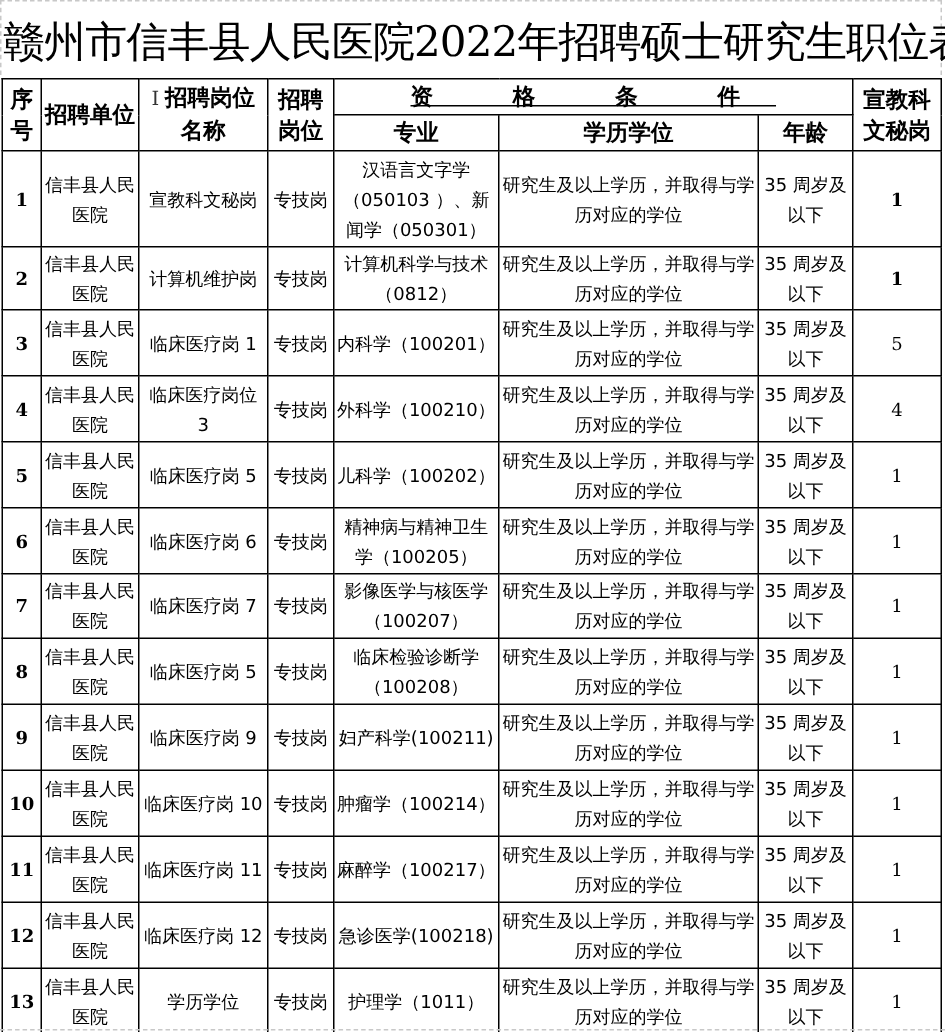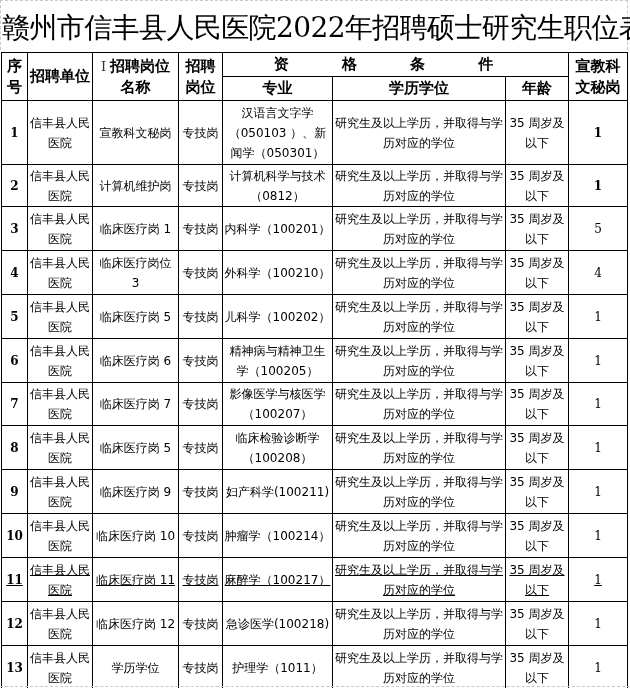--- a/index.html
+++ b/index.html
@@ -9,21 +9,21 @@
                border: 1px dashed #c8c8c8; border-bottom: none; box-sizing: border-box; }
   .title { position: absolute; left: 2px; top: 8px; width: 626px; height: 40px;
            font-family: "DejaVu Serif", "Liberation Serif", serif; font-size: 28px;
            line-height: 40px; white-space: nowrap; letter-spacing: -0.6px; }
   table.grid { position: absolute; left: 1px; top: 52px; border-collapse: collapse;
                table-layout: fixed; width: 626px; }
   table.grid td { border: 1px solid #000; text-align: center; vertical-align: middle;
                   padding: 0 1px; overflow: hidden; }
   .hd { font-family: "DejaVu Serif", "Liberation Serif", serif; font-weight: bold;
         font-size: 15px; line-height: 21px; }
-  .hd-wide { letter-spacing: 24px; }
+  .hd-wide { letter-spacing: 24px; text-decoration: underline; }
   .body td { font-size: 12px; line-height: 20px; }
   .num { font-family: "DejaVu Serif", "Liberation Serif", serif; font-weight: bold; font-size: 15px; }
   .qty-bold { font-family: "DejaVu Serif", "Liberation Serif", serif; font-weight: bold; font-size: 15px; }
   .qty { font-family: "DejaVu Serif", "Liberation Serif", serif; font-size: 14px; }
   .left { text-align: right; }
   .cursor { display: inline-block; font-weight: normal; font-size: 13px; color: #333; margin-right: 4px; }
   .frame-bottom { position: absolute; left: 0; top: 686px; width: 630px; height: 1px;
                   border-top: 1px dashed #c8c8c8; }
 </style>
 </head>
@@ -152,21 +152,21 @@
       <tr style="height: 44px; margin-left: 35px;">
         <td class="num">10</td>
         <td>信丰县人民医院</td>
         <td>临床医疗岗 10</td>
         <td>专技岗</td>
         <td>肿瘤学（100214）</td>
         <td>研究生及以上学历，并取得与学历对应的学位</td>
         <td class="left">35 周岁及以下</td>
         <td class="qty">1</td>
       </tr>
-      <tr style="height: 44px; text-decoration: underline;">
+      <tr style="height: 44px;">
         <td class="num">11</td>
         <td>信丰县人民医院</td>
         <td>临床医疗岗 11</td>
         <td>专技岗</td>
         <td>麻醉学（100217）</td>
         <td>研究生及以上学历，并取得与学历对应的学位</td>
         <td class="left">35 周岁及以下</td>
         <td class="qty">1</td>
       </tr>
       <tr style="height: 44px;">

